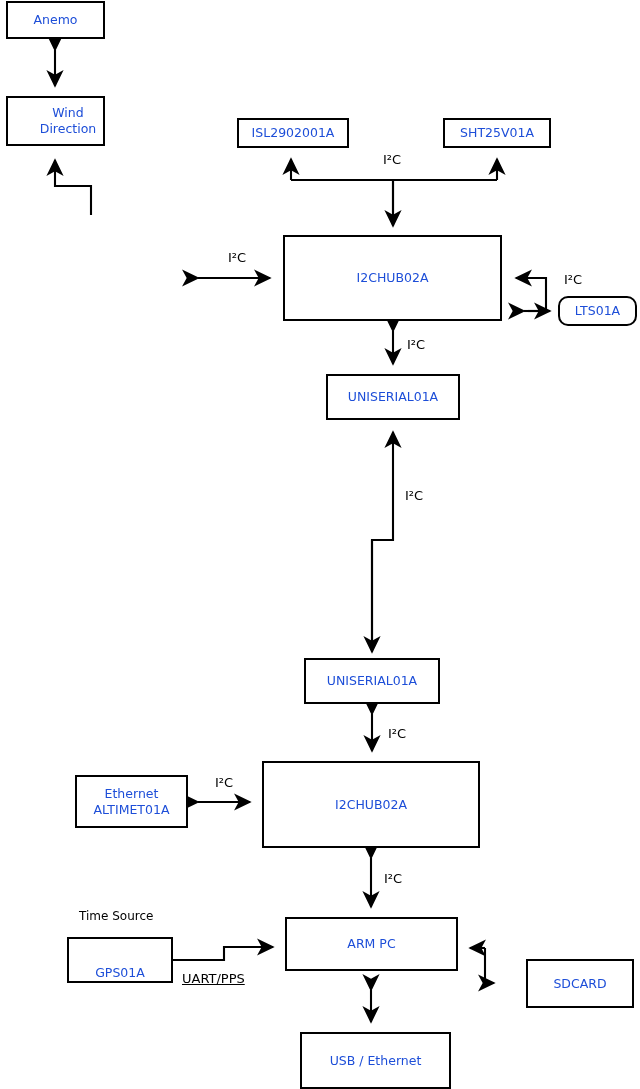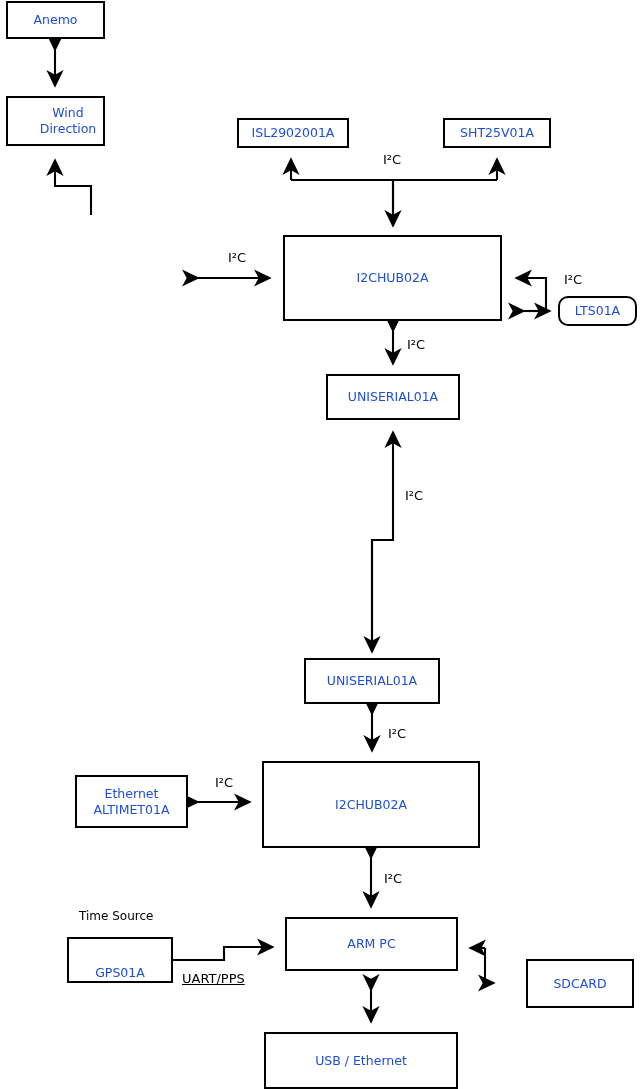--- a/index.html
+++ b/index.html
@@ -151,21 +151,21 @@
   </div>
 
   <div class="node" style="left:285px; top:917px; width:173px; height:54px;">
     <span class="lbl">ARM PC</span>
   </div>
 
   <div class="node" style="left:506px; top:959px; width:108px; height:49px;margin-left:20px;">
     <span class="lbl">SDCARD</span>
   </div>
 
-  <div class="node" style="left:264px; top:1032px; width:194px; height:57px;text-align:right;">
+  <div class="node" style="left:300px; top:1032px; width:151px; height:57px;text-align:right;">
     <span class="lbl">USB / Ethernet</span>
   </div>
 
   <div class="edge-label" style="left:383px; top:153px;">I²C</div>
   <div class="edge-label" style="left:228px; top:251px;">I²C</div>
   <div class="edge-label" style="left:564px; top:273px;">I²C</div>
   <div class="edge-label" style="left:407px; top:338px;">I²C</div>
   <div class="edge-label" style="left:405px; top:489px;">I²C</div>
   <div class="edge-label" style="left:388px; top:727px;">I²C</div>
   <div class="edge-label" style="left:215px; top:776px;">I²C</div>

